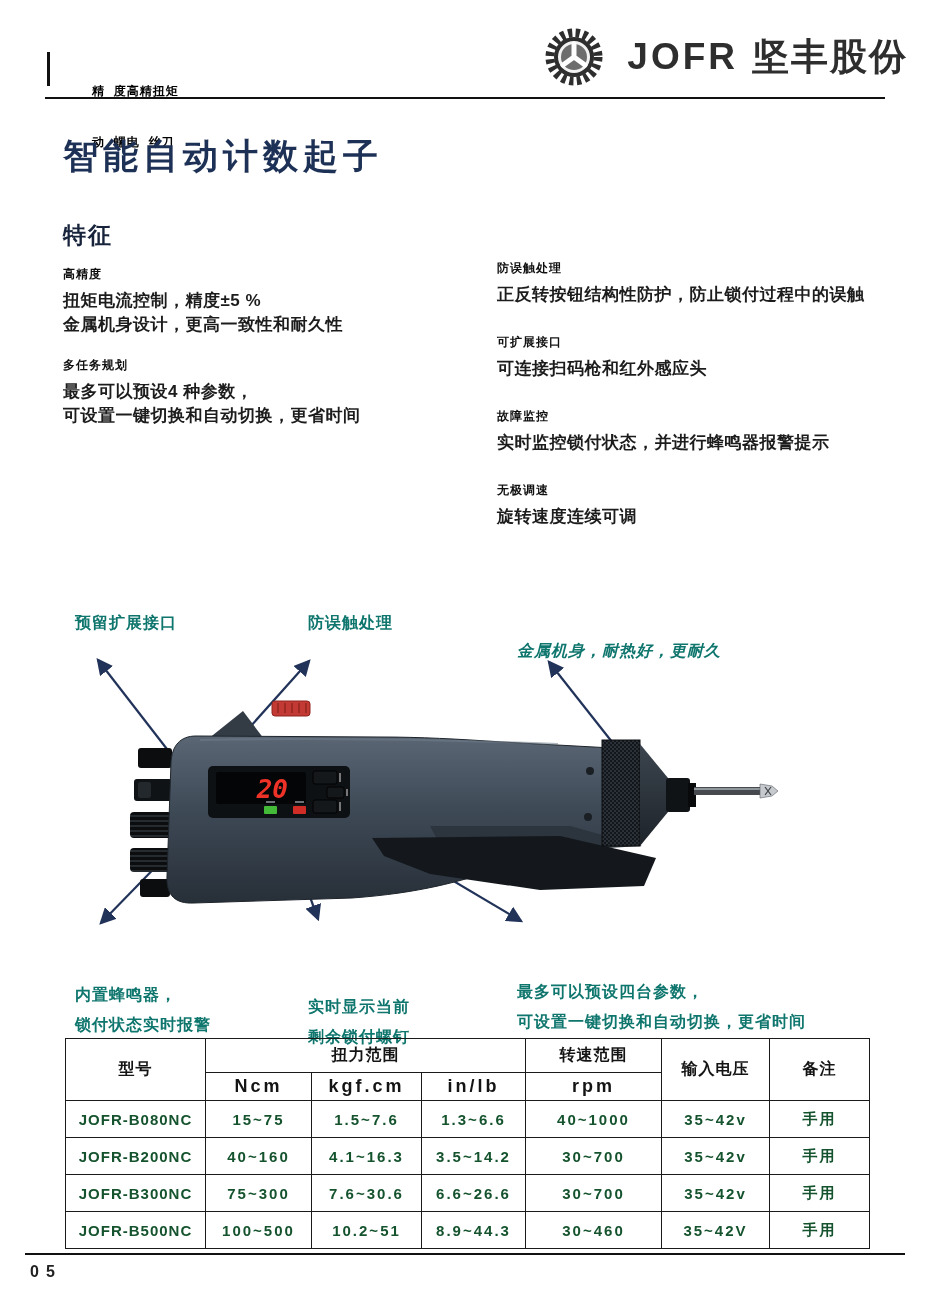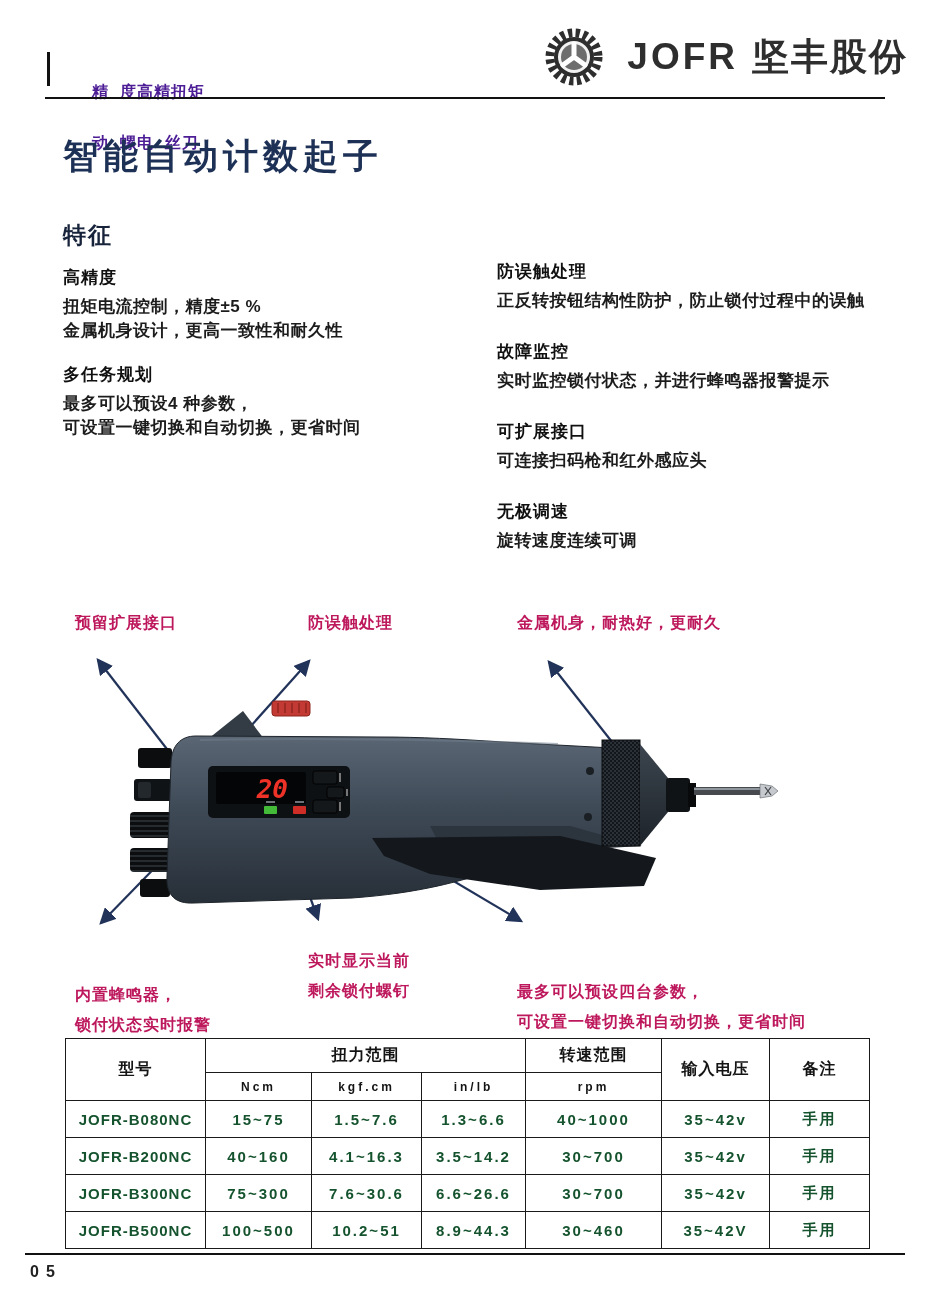--- a/index.html
+++ b/index.html
@@ -3,50 +3,50 @@
 <meta charset="utf-8">
 <style>
   html,body{margin:0;padding:0;background:#e8e8e8;}
   .page{
     position:relative;width:930px;height:1315px;background:#ffffff;margin:0 auto;
     font-family:"Liberation Sans","DejaVu Sans",sans-serif;color:#1a1a1a;overflow:hidden;
   }
   .abs{position:absolute;}
   
   .hdr-tick{left:47px;top:52px;width:3px;height:34px;background:#111;}
-  .hdr-tagline{left:92px;top:49px;font-size:16px;font-weight:700;line-height:17px;color:#4c1d95;letter-spacing:1px;white-space:pre;}
+  .hdr-tagline{left:92px;top:49px;font-size:12px;font-weight:700;line-height:17px;color:#000000;letter-spacing:1px;white-space:pre;}
   .hdr-logo{right:22px;top:26px;display:flex;align-items:center;gap:22px;}
   .hdr-logo .brandtxt{font-size:37px;font-weight:800;color:#2e2e2e;letter-spacing:2px;}
   .hdr-logo .brandtxt .lat{letter-spacing:3px;margin-right:14px;}
   .hdr-rule{left:45px;top:97px;width:840px;height:2px;background:#111;}
   
   .doc-title{left:63px;top:133px;font-size:35px;font-weight:800;color:#1d3055;letter-spacing:5px;}
   .feat-heading{left:63px;top:220px;font-size:23px;font-weight:800;color:#17233a;letter-spacing:2px;}
   .feat-col{width:420px;}
   .feat-col.left{left:63px;top:266px;}
   .feat-col.right{left:497px;top:260px;}
   .feat{margin-bottom:20px;}
   .feat-col.right .feat{margin-bottom:27px;}
-  .feat-title{font-size:17px;font-weight:800;color:#101010;margin-bottom:6px;letter-spacing:1px;}
+  .feat-title{font-size:12px;font-weight:800;color:#101010;margin-bottom:6px;letter-spacing:1px;}
   .feat-line{font-size:17px;font-weight:600;color:#1c1c1c;line-height:24px;letter-spacing:0.5px;}
   
   .diagram-svg{left:0;top:595px;}
-  .callout{font-size:16px;font-weight:800;color:#be185d;letter-spacing:1px;line-height:30px;}
+  .callout{font-size:16px;font-weight:800;color:#0f766e;letter-spacing:1px;line-height:30px;}
   .co-1{left:75px;top:608px;}
   .co-2{left:308px;top:608px;}
-  .co-3{left:517px;top:608px;}
+  .co-3{left:517px;top:636px;font-style:italic;}
   .co-4{left:75px;top:980px;}
-  .co-5{left:308px;top:946px;}
+  .co-5{left:308px;top:992px;}
   .co-6{left:517px;top:946px;margin-top:31px;}
   
   .spec-wrap{left:65px;top:1038px;}
   table.spec{border-collapse:collapse;table-layout:fixed;width:804px;}
   table.spec td,table.spec th{border:1.6px solid #1a1a1a;text-align:center;vertical-align:middle;padding:0;}
   table.spec th{font-size:16px;font-weight:800;color:#141414;letter-spacing:1px;}
-  table.spec .unit{font-size:12px;font-weight:700;letter-spacing:3px;}
+  table.spec .unit{font-size:18px;font-weight:700;letter-spacing:3px;}
   table.spec .h1{height:34px;font-family:Liberation Serif, serif;}
   table.spec .h2{height:28px;}
   table.spec .dr{height:37px;}
   table.spec .cell{font-size:15px;font-weight:700;letter-spacing:2px;color:#14532d;white-space:nowrap;}
   table.spec .model{letter-spacing:1px;}
   
   .foot-rule{left:25px;top:1253px;width:880px;height:2px;background:#111;}
   .page-num{left:30px;top:1263px;font-size:16px;font-weight:700;letter-spacing:7px;color:#222;}
 </style>
 </head>
@@ -88,26 +88,26 @@
       <div class="feat-line">可设置一键切换和自动切换，更省时间</div>
     </div>
   </div>
 
   <div class="abs feat-col right">
     <div class="feat">
       <div class="feat-title">防误触处理</div>
       <div class="feat-line">正反转按钮结构性防护，防止锁付过程中的误触</div>
     </div>
     <div class="feat">
+      <div class="feat-title">可扩展接口</div>
+      <div class="feat-line">可连接扫码枪和红外感应头</div>
+    </div>
+    <div class="feat">
       <div class="feat-title">故障监控</div>
       <div class="feat-line">实时监控锁付状态，并进行蜂鸣器报警提示</div>
-    </div>
-    <div class="feat">
-      <div class="feat-title">可扩展接口</div>
-      <div class="feat-line">可连接扫码枪和红外感应头</div>
     </div>
     <div class="feat">
       <div class="feat-title">无极调速</div>
       <div class="feat-line">旋转速度连续可调</div>
     </div>
   </div>
 
   <svg class="abs diagram-svg" width="930" height="425" viewBox="0 595 930 425">
     <defs>
       <linearGradient id="bodyGrad" x1="0" y1="0" x2="0" y2="1">

